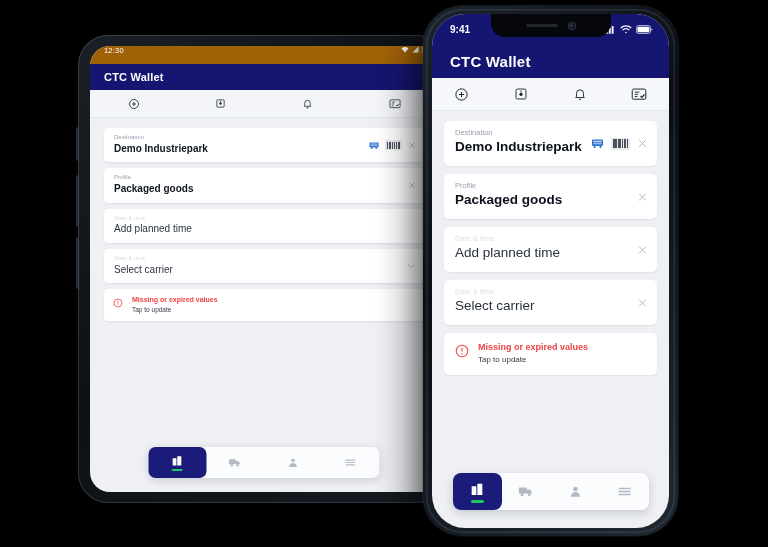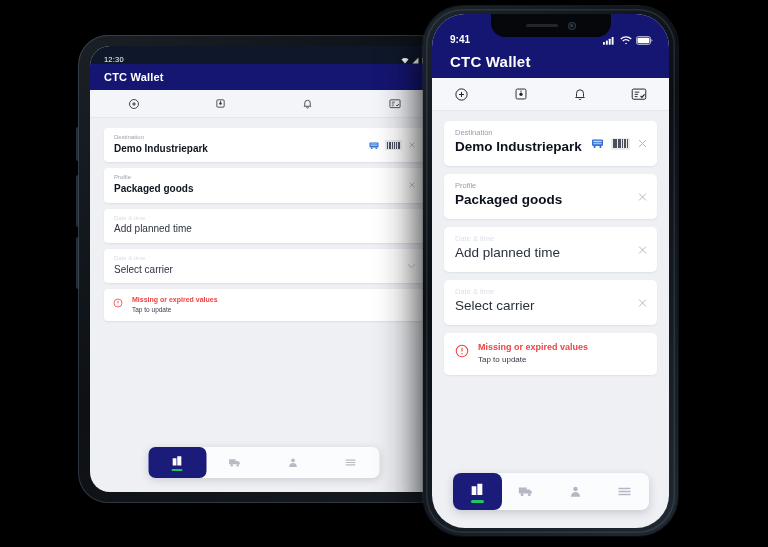--- a/index.html
+++ b/index.html
@@ -35,22 +35,22 @@
 
   .tablet-screen {
     position: absolute;
     left: 90px; top: 46px;
     width: 348px; height: 446px;
     background: #eef0f4;
     border-radius: 20px 6px 6px 20px;
     overflow: hidden;
   }
   .t-status{
-    height: 18px; background:#0f172a; color:#fff;
-    display:flex; align-items:flex-end; justify-content:space-between;
+    height: 18px; background:#a16207; color:#fff;
+    display:flex; align-items:flex-start; justify-content:space-between;
     padding: 0 12px 0 14px; font-size: 7.5px; letter-spacing:.2px;
   }
   .t-statusicons{ display:flex; align-items:center; gap:3px;}
   .t-header{
     height: 26px; background:#151572; color:#fff;
     display:flex; align-items:center; padding-left:14px;
     font-size: 11px; font-weight:700; letter-spacing:.2px;
   }
   .t-toolbar{
     height: 28px; background:#f3f5f9; border-bottom:1px solid #e3e7ee;
@@ -120,21 +120,21 @@
     width:120px; height:23px; background:#05070a;
     border-radius:0 0 14px 14px; z-index:6;
     display:flex; align-items:center; justify-content:center; gap:10px;
   }
   .notch .speaker{ width:32px; height:3.5px; background:#22262c; border-radius:3px;}
   .notch .cam{ width:8px; height:8px; border-radius:50%; background:#10151c; box-shadow: inset 0 0 0 1px #2b3440;}
   .notch .cam i{ display:block; width:3px; height:3px; border-radius:50%; background:#2d3a4a; margin:2.5px 0 0 2.5px;}
 
   .p-status{
     height:31px; background:#151572; color:#fff; position:relative;
-    display:flex; align-items:flex-end; justify-content:space-between;
+    display:flex; align-items:center; justify-content:space-between;
     padding:0 16px 0 18px; font-size:10px; font-weight:700;
   }
   .p-status .right{ display:flex; align-items:center; gap:4px;}
   .p-header{
     height:33px; background:#151572; color:#fff; display:flex;
     align-items:center; padding-left:18px;
     font-size:15px; font-weight:700; letter-spacing:.2px;
   }
   .p-toolbar{
     height:33px; background:#f5f7fa; border-bottom:1px solid #e4e8ef;

